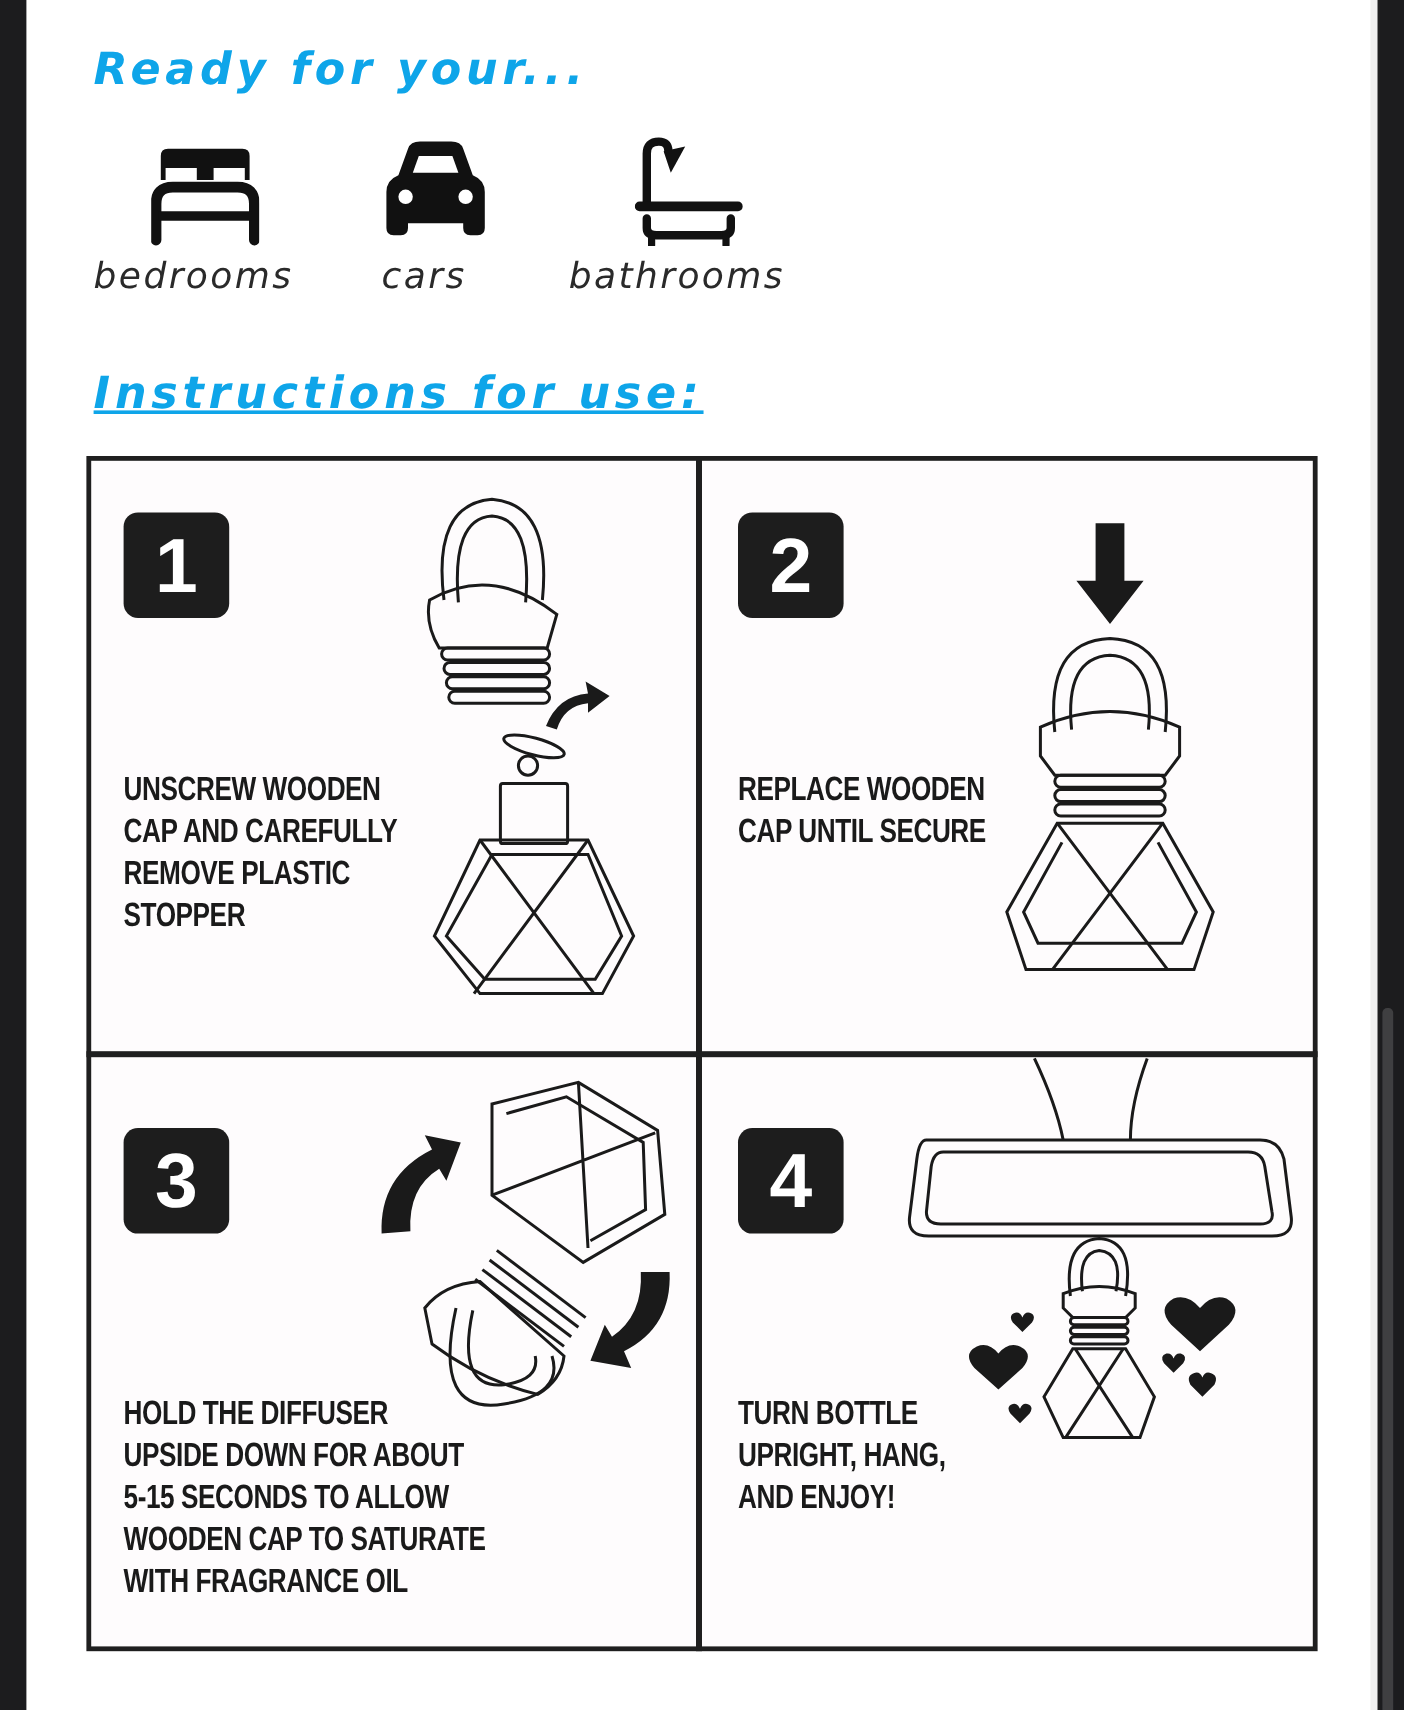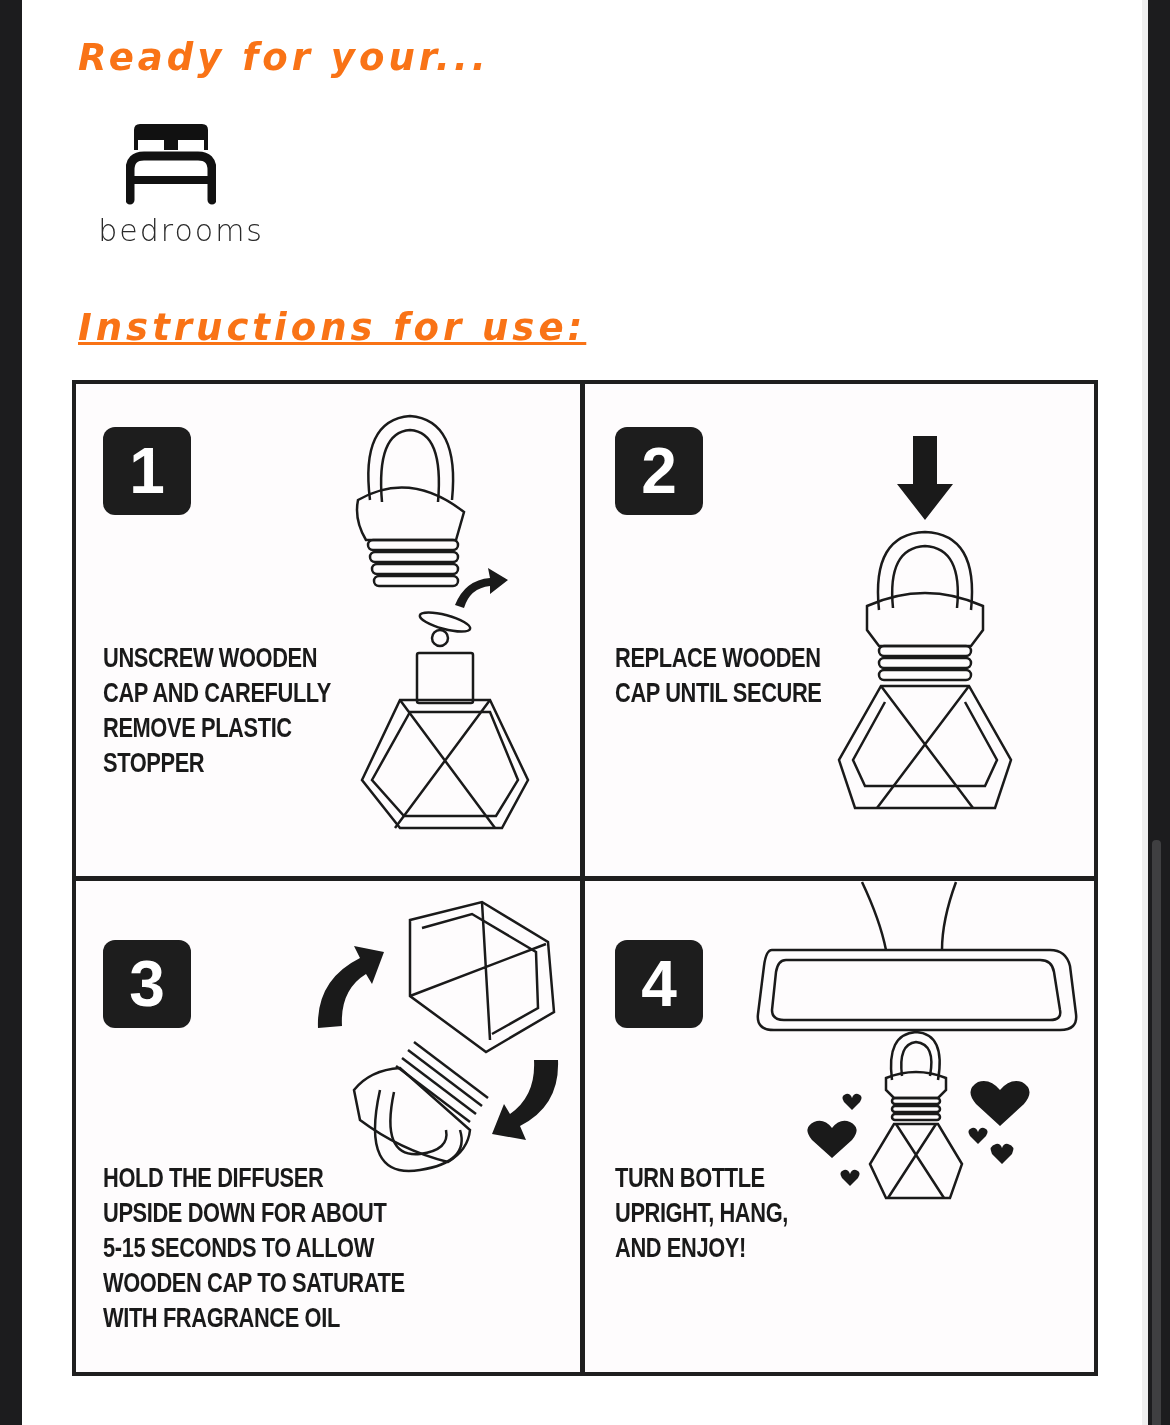--- a/index.html
+++ b/index.html
@@ -1,25 +1,25 @@
 <!DOCTYPE html>
 <html><head>
 <meta charset="utf-8">
 <style>
   html, body { margin:0; padding:0; }
   body { width:1170px; height:1425px; background:#1c1c1e; position:relative; overflow:hidden; font-family:"DejaVu Sans", sans-serif; }
   .frame-left { position:absolute; left:0; top:0; width:22px; height:1425px; background:#1c1c1e; }
   .page { position:absolute; left:22px; top:0; width:1126px; height:1425px; background:#ffffff; border-right:6px solid #efefef; box-sizing:border-box; }
   .frame-right { position:absolute; left:1148px; top:0; width:22px; height:1425px; background:#1c1c1e; }
   .scroll-thumb { position:absolute; left:1152px; top:840px; width:9px; height:585px; background:#3f3f41; border-radius:4px 4px 0 0; }
-  .heading { position:absolute; left:78px; font-family:"DejaVu Sans", sans-serif; font-style:italic; font-weight:bold; color:#f97316; letter-spacing:4px; }
+  .heading { position:absolute; left:78px; font-family:"DejaVu Sans", sans-serif; font-style:italic; font-weight:bold; color:#0ea5e9; letter-spacing:4px; }
   .h-ready { top:36px; font-size:37px; }
   .h-instr { top:306px; font-size:37px;text-decoration:underline; }
   .uses { position:absolute; left:0; top:110px; width:1170px; height:140px; }
-  .use { position:absolute; top:0; text-align:right; }
+  .use { position:absolute; top:0; text-align:left;font-style:italic; }
   .use svg { display:block; margin:0 auto; }
   .use-label { display:block; margin-top:8px; font-family:"DejaVu Sans", sans-serif; font-size:30px; font-weight:300; color:#2a2a2a; letter-spacing:2px; white-space:nowrap; }
   .grid { position:absolute; left:72px; top:380px; width:1026px; height:996px; border:4px solid #1f1f1f; box-sizing:border-box; background:#fefcfd; }
   .vline { position:absolute; left:580px; top:380px; width:5px; height:996px; background:#1f1f1f; }
   .hline { position:absolute; left:72px; top:876px; width:1026px; height:5px; background:#1f1f1f; }
   .step-badge { position:absolute; width:88px; height:88px; background:#1d1d1d; border-radius:12px; color:#fff; font-family:"Liberation Sans", sans-serif; font-weight:bold; font-size:64px; line-height:88px; text-align:center; }
   .step-text { position:absolute; font-family:"Liberation Sans Narrow","Liberation Sans", sans-serif; font-weight:bold; font-size:28px; line-height:35px; color:#1a1a1a; transform:scaleX(0.78); transform-origin:left top; text-transform:uppercase; white-space:pre-line; letter-spacing:-0.5px; }
   .illus { position:absolute; }
 </style>
 </head>
@@ -33,20 +33,40 @@
 <div class="heading h-ready">Ready for your...</div>
 
 <div class="uses">
   <div class="use" style="left:78px;width:186px;">
     <svg width="90" height="95" viewBox="0 0 90 95">
       <path d="M8 20 Q8 14 14 14 L76 14 Q82 14 82 20 L82 40 L78 40 L78 30 L52 30 L52 40 L38 40 L38 30 L12 30 L12 40 L8 40 Z" fill="#111"></path>
       <path d="M4 90 L4 60 Q4 46 18 46 L72 46 Q86 46 86 60 L86 90" fill="none" stroke="#111" stroke-width="9" stroke-linecap="round"></path>
       <line x1="6" y1="70" x2="84" y2="70" stroke="#111" stroke-width="8"></line>
     </svg>
     <span class="use-label">bedrooms</span>
+  </div>
+  <div class="use" style="left:318px;width:90px;">
+    <svg width="90" height="95" viewBox="0 0 90 95">
+      <path d="M22 14 Q24 8 32 8 L58 8 Q66 8 68 14 L76 36 Q86 40 86 50 L86 80 Q86 86 80 86 L74 86 Q68 86 68 80 L68 76 L22 76 L22 80 Q22 86 16 86 L10 86 Q4 86 4 80 L4 50 Q4 40 14 36 Z" fill="#111"></path>
+      <path d="M26 34 L31 20 L59 20 L64 34 Z" fill="#fff"></path>
+      <circle cx="20" cy="54" r="6" fill="#fff"></circle>
+      <circle cx="70" cy="54" r="6" fill="#fff"></circle>
+    </svg>
+    <span class="use-label">cars</span>
+  </div>
+  <div class="use" style="left:474px;width:200px;">
+    <svg width="90" height="95" viewBox="0 0 90 95">
+      <path d="M10 62 L10 18 Q10 8 20 8 Q28 8 28 16" fill="none" stroke="#111" stroke-width="7" stroke-linecap="round"></path>
+      <path d="M24 16 L42 12 L30 34 Z" fill="#111"></path>
+      <line x1="4" y1="62" x2="86" y2="62" stroke="#111" stroke-width="8" stroke-linecap="round"></line>
+      <path d="M10 72 L10 80 Q10 86 18 86 L72 86 Q80 86 80 80 L80 72" fill="none" stroke="#111" stroke-width="7" stroke-linecap="round"></path>
+      <line x1="14" y1="86" x2="14" y2="94" stroke="#111" stroke-width="6" stroke-linecap="round"></line>
+      <line x1="76" y1="86" x2="76" y2="94" stroke="#111" stroke-width="6" stroke-linecap="round"></line>
+    </svg>
+    <span class="use-label">bathrooms</span>
   </div>
 </div>
 
 <div class="heading h-instr">Instructions for use:</div>
 
 <div class="grid"></div>
 <div class="vline"></div>
 <div class="hline"></div>
 
 <div>

